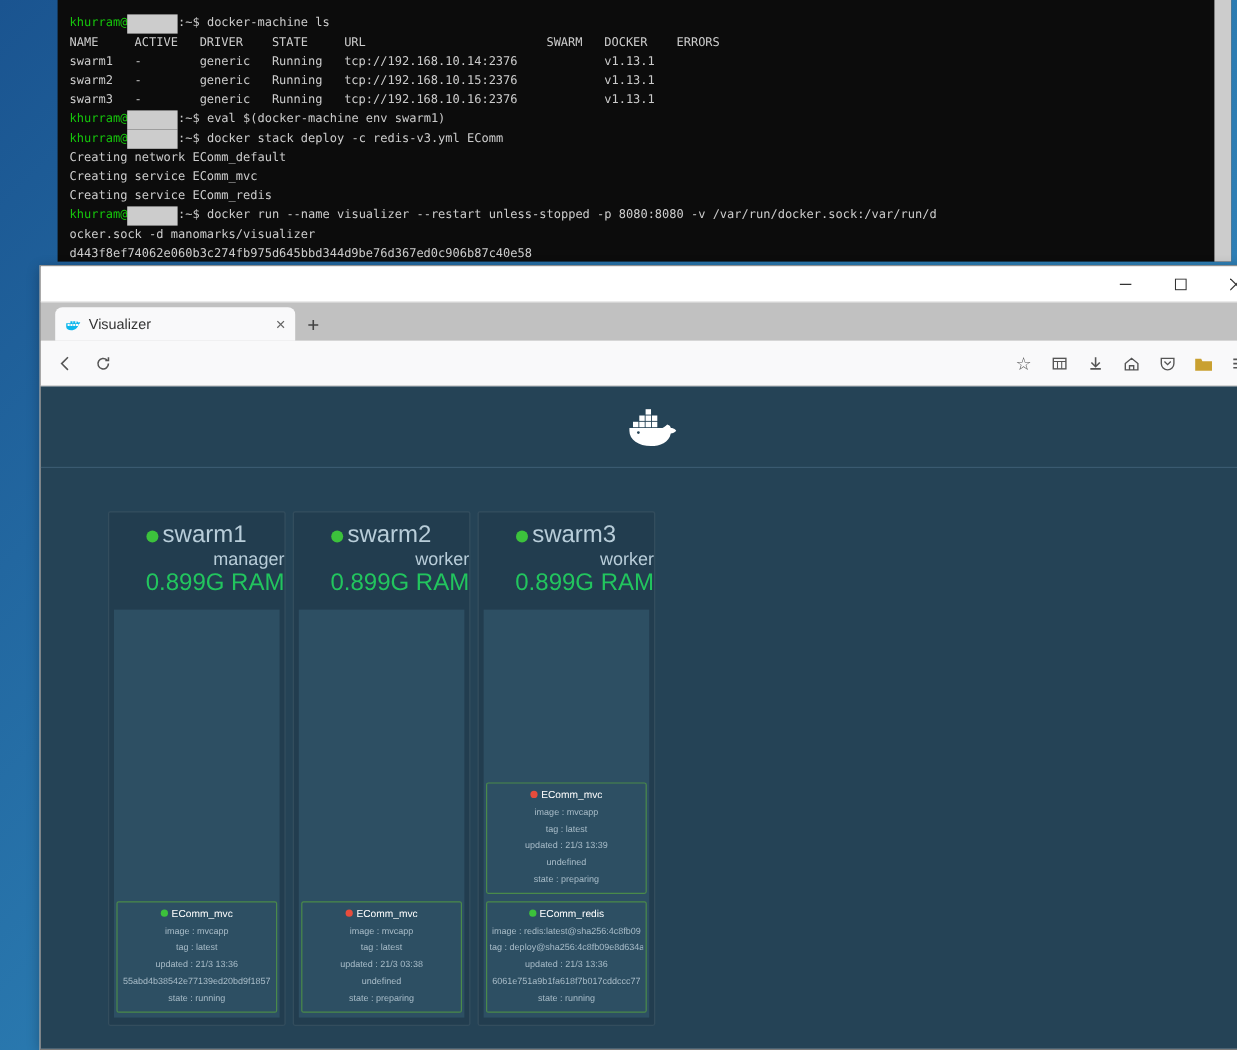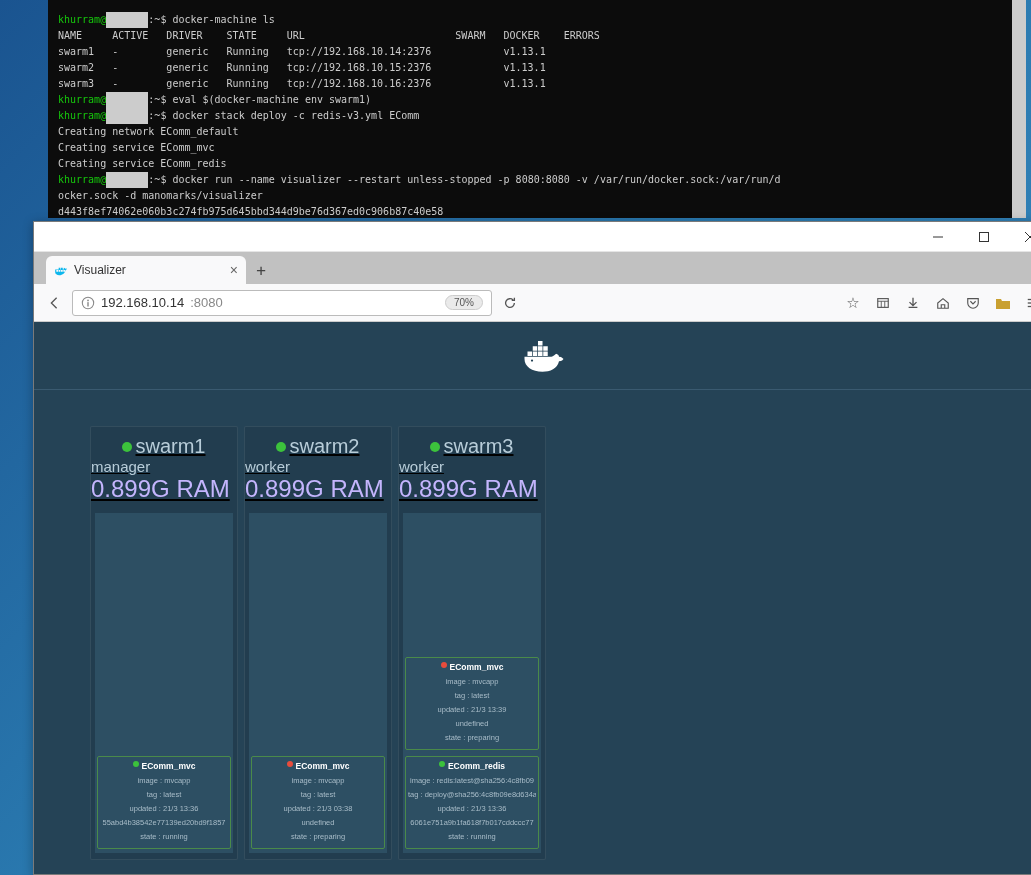--- a/index.html
+++ b/index.html
@@ -184,42 +184,41 @@
       padding: 36px 56px 0 56px;
     }
     .node {
       width: 148px;
       background: rgba(0,0,0,0.08);
       border: 1px solid rgba(255,255,255,0.08);
       border-radius: 2px;
       padding-bottom: 6px;
     }
     .node-header {
-      text-align: left;
+      text-align: right;
       padding: 8px 0 10px 0;
-      text-decoration: underline;
     }
     .node-name {
       font-family: "Segoe UI", sans-serif;
       font-size: 20px;
       color: #b8cdd9;
       display: flex;
       align-items: center;
       justify-content: center;
       gap: 3px;
     }
     .node-role {
       font-family: "Segoe UI", sans-serif;
       font-size: 15px;
       color: #b8cdd9;
     }
     .node-ram {
       font-family: "Segoe UI", sans-serif;
-      font-size: 24px;
-      color: #c4b5fd;
+      font-size: 20px;
+      color: #22c55e;
     }
     .dot {
       width: 10px; height: 10px; border-radius: 50%;
       display: inline-block;
     }
     .dot-green { background: #3cc23c; }
     .dot-red { background: #e74c3c; }
     .dot-sm { width: 6px; height: 6px; }
 
     .node-body {
@@ -235,23 +234,23 @@
     .service-card {
       border: 1px solid #4a8a4a;
       border-radius: 2px;
       padding: 4px 2px;
       text-align: center;
       font-family: Arial, sans-serif;
     }
     .service-title {
       font-size: 8.5px;
       color: #fff;
-      font-weight: bold;
-      display: flex;
-      align-items: flex-start;
+      font-weight: normal;
+      display: flex;
+      align-items: center;
       justify-content: center;
       gap: 3px;
       margin-bottom: 3px;
     }
     .service-line {
       font-size: 7.5px;
       color: #a8bcc8;
       line-height: 14px;
       white-space: nowrap;
       overflow: hidden;
@@ -303,30 +302,20 @@
       <span class="tab-close">×</span>
     </div>
     <div class="newtab">+</div>
   </div>
 
   <div class="urlbar">
     <div class="nav-btn">
       <svg width="14" height="14" viewBox="0 0 16 16">
           <path d="M11 2L5 8l6 6" fill="none" stroke="#555" stroke-width="1.5"></path>
         </svg>
-    </div>
-    <div class="urlfield">
-      <svg class="info-icon" viewBox="0 0 16 16">
-          <circle cx="8" cy="8" r="6.5" fill="none" stroke="#888" stroke-width="1.2"></circle>
-          <circle cx="8" cy="5" r="1" fill="#888"></circle>
-          <rect x="7.2" y="7" width="1.6" height="5" fill="#888"></rect>
-        </svg>
-      <span class="url-text">192.168.10.14</span>
-        <span class="url-port">:8080</span>
-      <span class="zoom-badge">70%</span>
     </div>
     <div class="nav-btn">
       <svg width="14" height="14" viewBox="0 0 16 16">
           <path d="M13 8a5 5 0 11-1.5-3.5M13 2v3h-3" fill="none" stroke="#555" stroke-width="1.5"></path>
         </svg>
     </div>
     <div class="toolbar-icons">
       <div class="ti">☆</div>
       <div class="ti">
         <svg width="14" height="14" viewBox="0 0 16 16">

